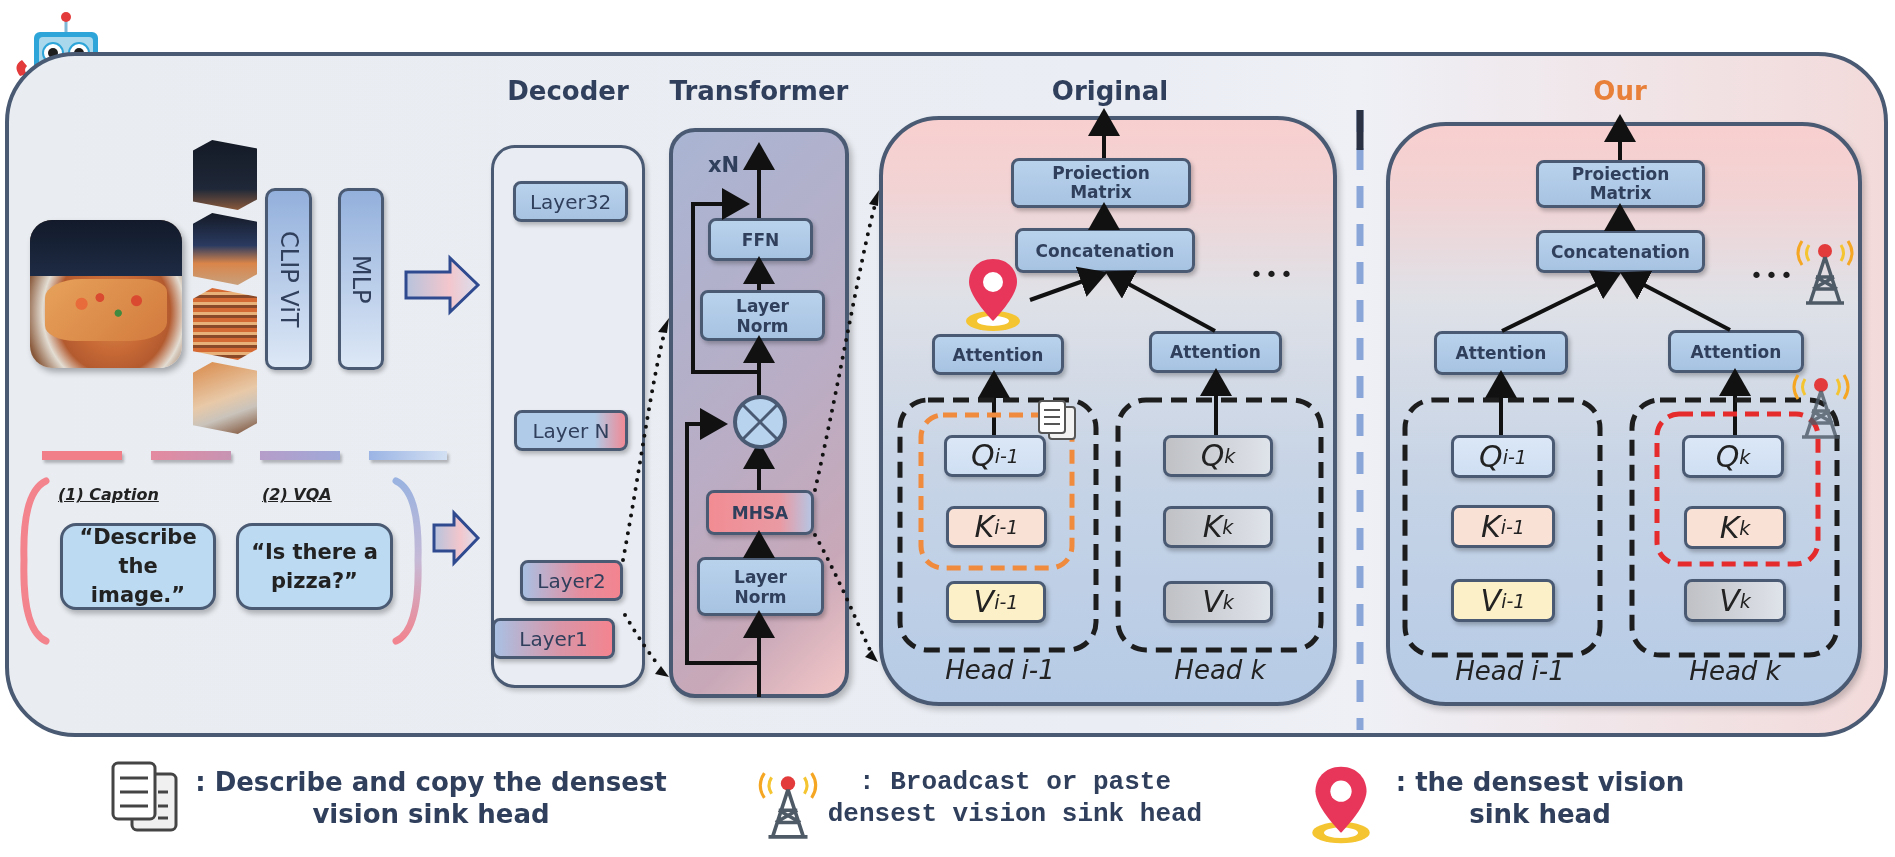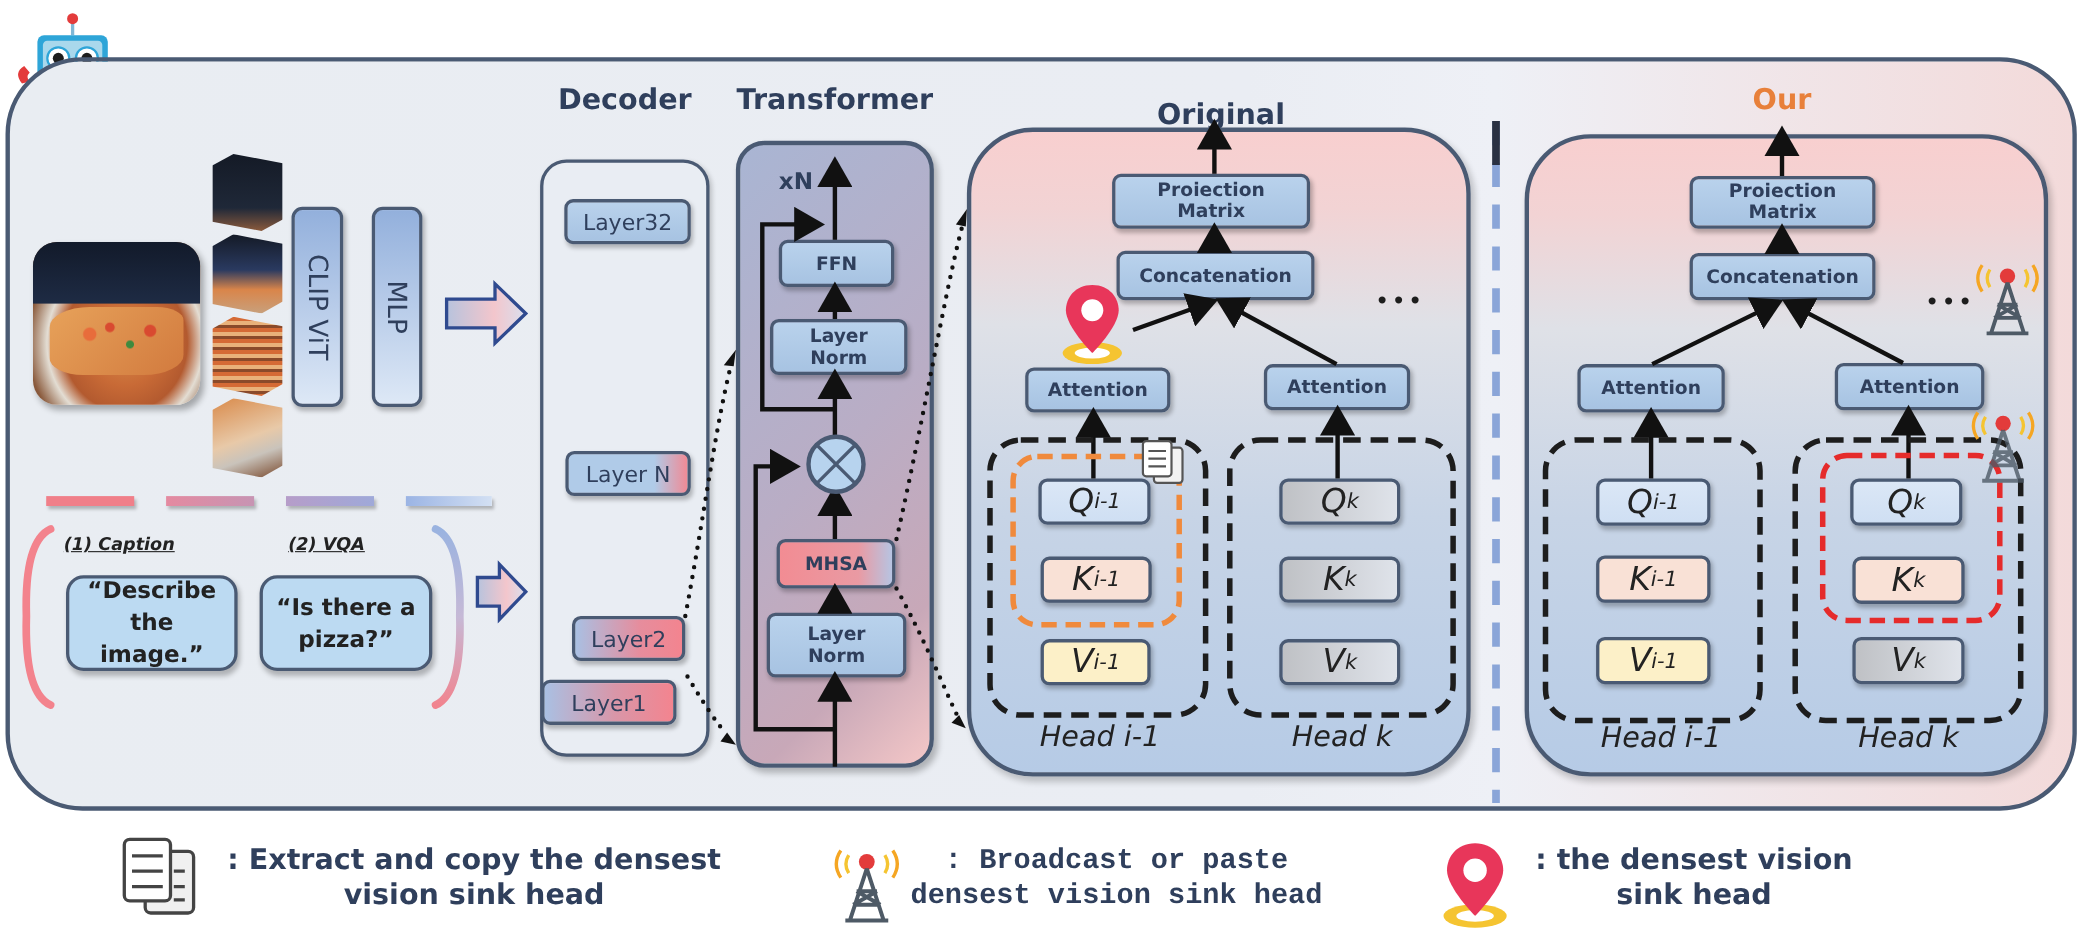--- a/index.html
+++ b/index.html
@@ -84,21 +84,21 @@
   <div style="position:absolute;left:327px;width:78px;height:9px;background:linear-gradient(90deg,#9bb4e4,#d3e0f3);box-shadow:2px 3px 3px rgba(0,0,0,.25)"></div>
 </div>
 
 <div class="abs task" style="left:58px;top:485px;width:160px;">(1) Caption</div>
 <div class="abs task" style="left:262px;top:485px;width:110px;">(2) VQA</div>
 <div class="abs prompt" style="left:60px;top:523px;width:156px;height:87px;padding:0 22px">“Describe the image.”</div>
 <div class="abs prompt" style="left:236px;top:523px;width:157px;height:87px;padding:0 12px">“Is there a pizza?”</div>
 
 <div class="abs title" style="left:491px;top:76px;width:154px;">Decoder</div>
 <div class="abs title" style="left:669px;top:76px;width:180px;">Transformer</div>
-<div class="abs title" style="left:1000px;top:76px;width:220px;margin-top:14px;">Original</div>
+<div class="abs title" style="left:1000px;top:76px;width:220px;">Original</div>
 <div class="abs title" style="left:1520px;top:76px;width:200px;color:#e8803a">Our</div>
 
 <div class="abs" style="left:491px;top:145px;width:154px;height:543px;border:3px solid #4a5a73;border-radius:24px;background:#e9edf3;box-shadow:2px 3px 5px rgba(0,0,0,.2)"></div>
 <div class="abs box layer" style="left:513px;top:181px;width:115px;height:41px;">Layer32</div>
 <div class="abs box layer" style="left:514px;top:410px;width:114px;height:41px;background:linear-gradient(90deg,#b0cbe8 0%,#b0cbe8 72%,#f08a95 100%)">Layer N</div>
 <div class="abs box layer" style="left:520px;top:560px;width:103px;height:41px;background:linear-gradient(90deg,#a9c0e3 0%,#e68d9d 60%,#f3848f 100%)">Layer2</div>
 <div class="abs box layer" style="left:492px;top:618px;width:123px;height:41px;background:linear-gradient(90deg,#a9c0e3 0%,#d996a8 55%,#f3848f 100%)">Layer1</div>
 
 <div class="abs" style="left:669px;top:128px;width:180px;height:570px;border:4px solid #4a5a73;border-radius:26px;
             background:linear-gradient(135deg,#a9b5d3 0%,#b9adc5 50%,#c8a8b8 80%,#f4c7c7 100%);box-shadow:3px 4px 6px rgba(0,0,0,.25)"></div>
@@ -283,21 +283,21 @@
 <svg class="abs" style="left:108px;top:760px" width="80" height="72" viewBox="0 0 80 72">
   <rect x="24" y="14" width="44" height="56" rx="5" fill="#f0f0f0" stroke="#444" stroke-width="3"></rect>
   <rect x="5" y="3" width="42" height="56" rx="5" fill="#ffffff" stroke="#444" stroke-width="3"></rect>
   <line x1="12" y1="18" x2="40" y2="18" stroke="#444" stroke-width="3"></line>
   <line x1="12" y1="32" x2="40" y2="32" stroke="#444" stroke-width="3"></line>
   <line x1="12" y1="46" x2="40" y2="46" stroke="#444" stroke-width="3"></line>
   <line x1="50" y1="32" x2="60" y2="32" stroke="#444" stroke-width="3"></line>
   <line x1="50" y1="46" x2="60" y2="46" stroke="#444" stroke-width="3"></line>
   <line x1="50" y1="58" x2="60" y2="58" stroke="#444" stroke-width="3"></line>
 </svg>
-<div class="abs legend" style="left:186px;top:766px;width:490px;">: Extract and copy the densest vision sink head</div>
+<div class="abs legend" style="left:186px;top:766px;width:490px;">: Describe and copy the densest vision sink head</div>
 
 <svg class="abs" style="left:745px;top:765px" width="86" height="76" viewBox="0 0 70 74">
   <path d="M12 8 q-8 12 0 24" fill="none" stroke="#f5a623" stroke-width="3"></path>
   <path d="M19 12 q-5 8 0 16" fill="none" stroke="#f5c431" stroke-width="3"></path>
   <path d="M58 8 q8 12 0 24" fill="none" stroke="#f5a623" stroke-width="3"></path>
   <path d="M51 12 q5 8 0 16" fill="none" stroke="#f5c431" stroke-width="3"></path>
   <circle cx="35" cy="18" r="7" fill="#e33b3b"></circle>
   <path d="M35 24 L20 70 M35 24 L50 70 M26 44 L44 44 M23 56 L47 56 M26 44 L47 56 M44 44 L23 56 M16 70 L54 70" fill="none" stroke="#4e5a66" stroke-width="3.5"></path>
 </svg>
 <div class="abs legend" style="left:825px;top:766px;width:380px;font-family:Liberation Mono, monospace;">: Broadcast or paste densest vision sink head</div>

